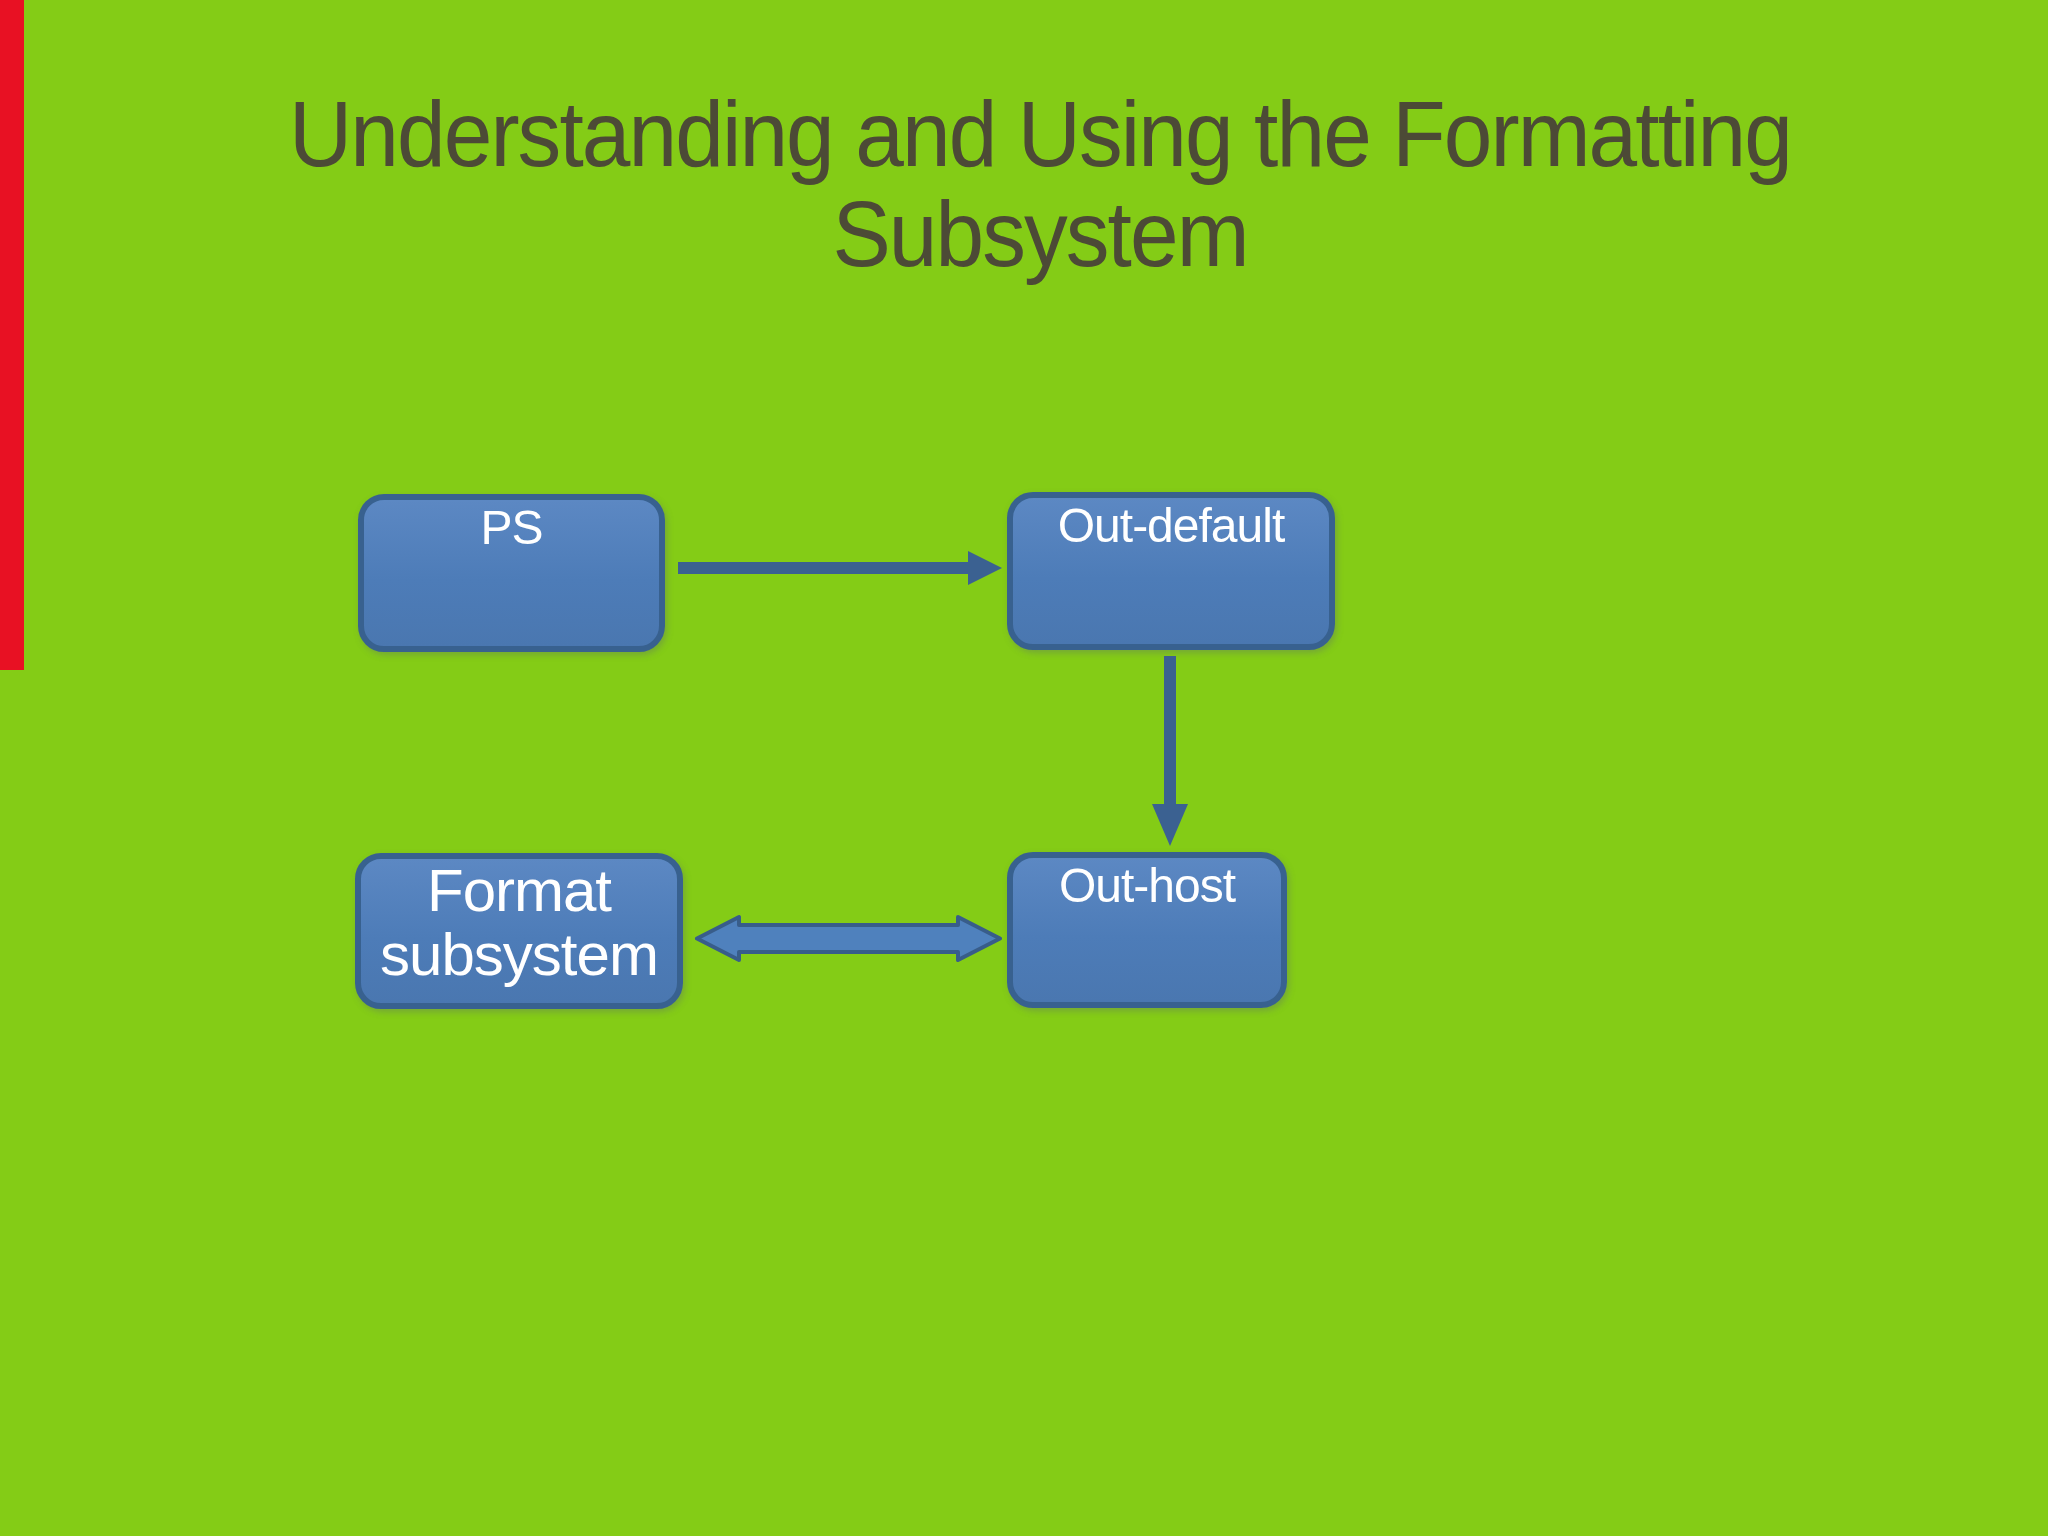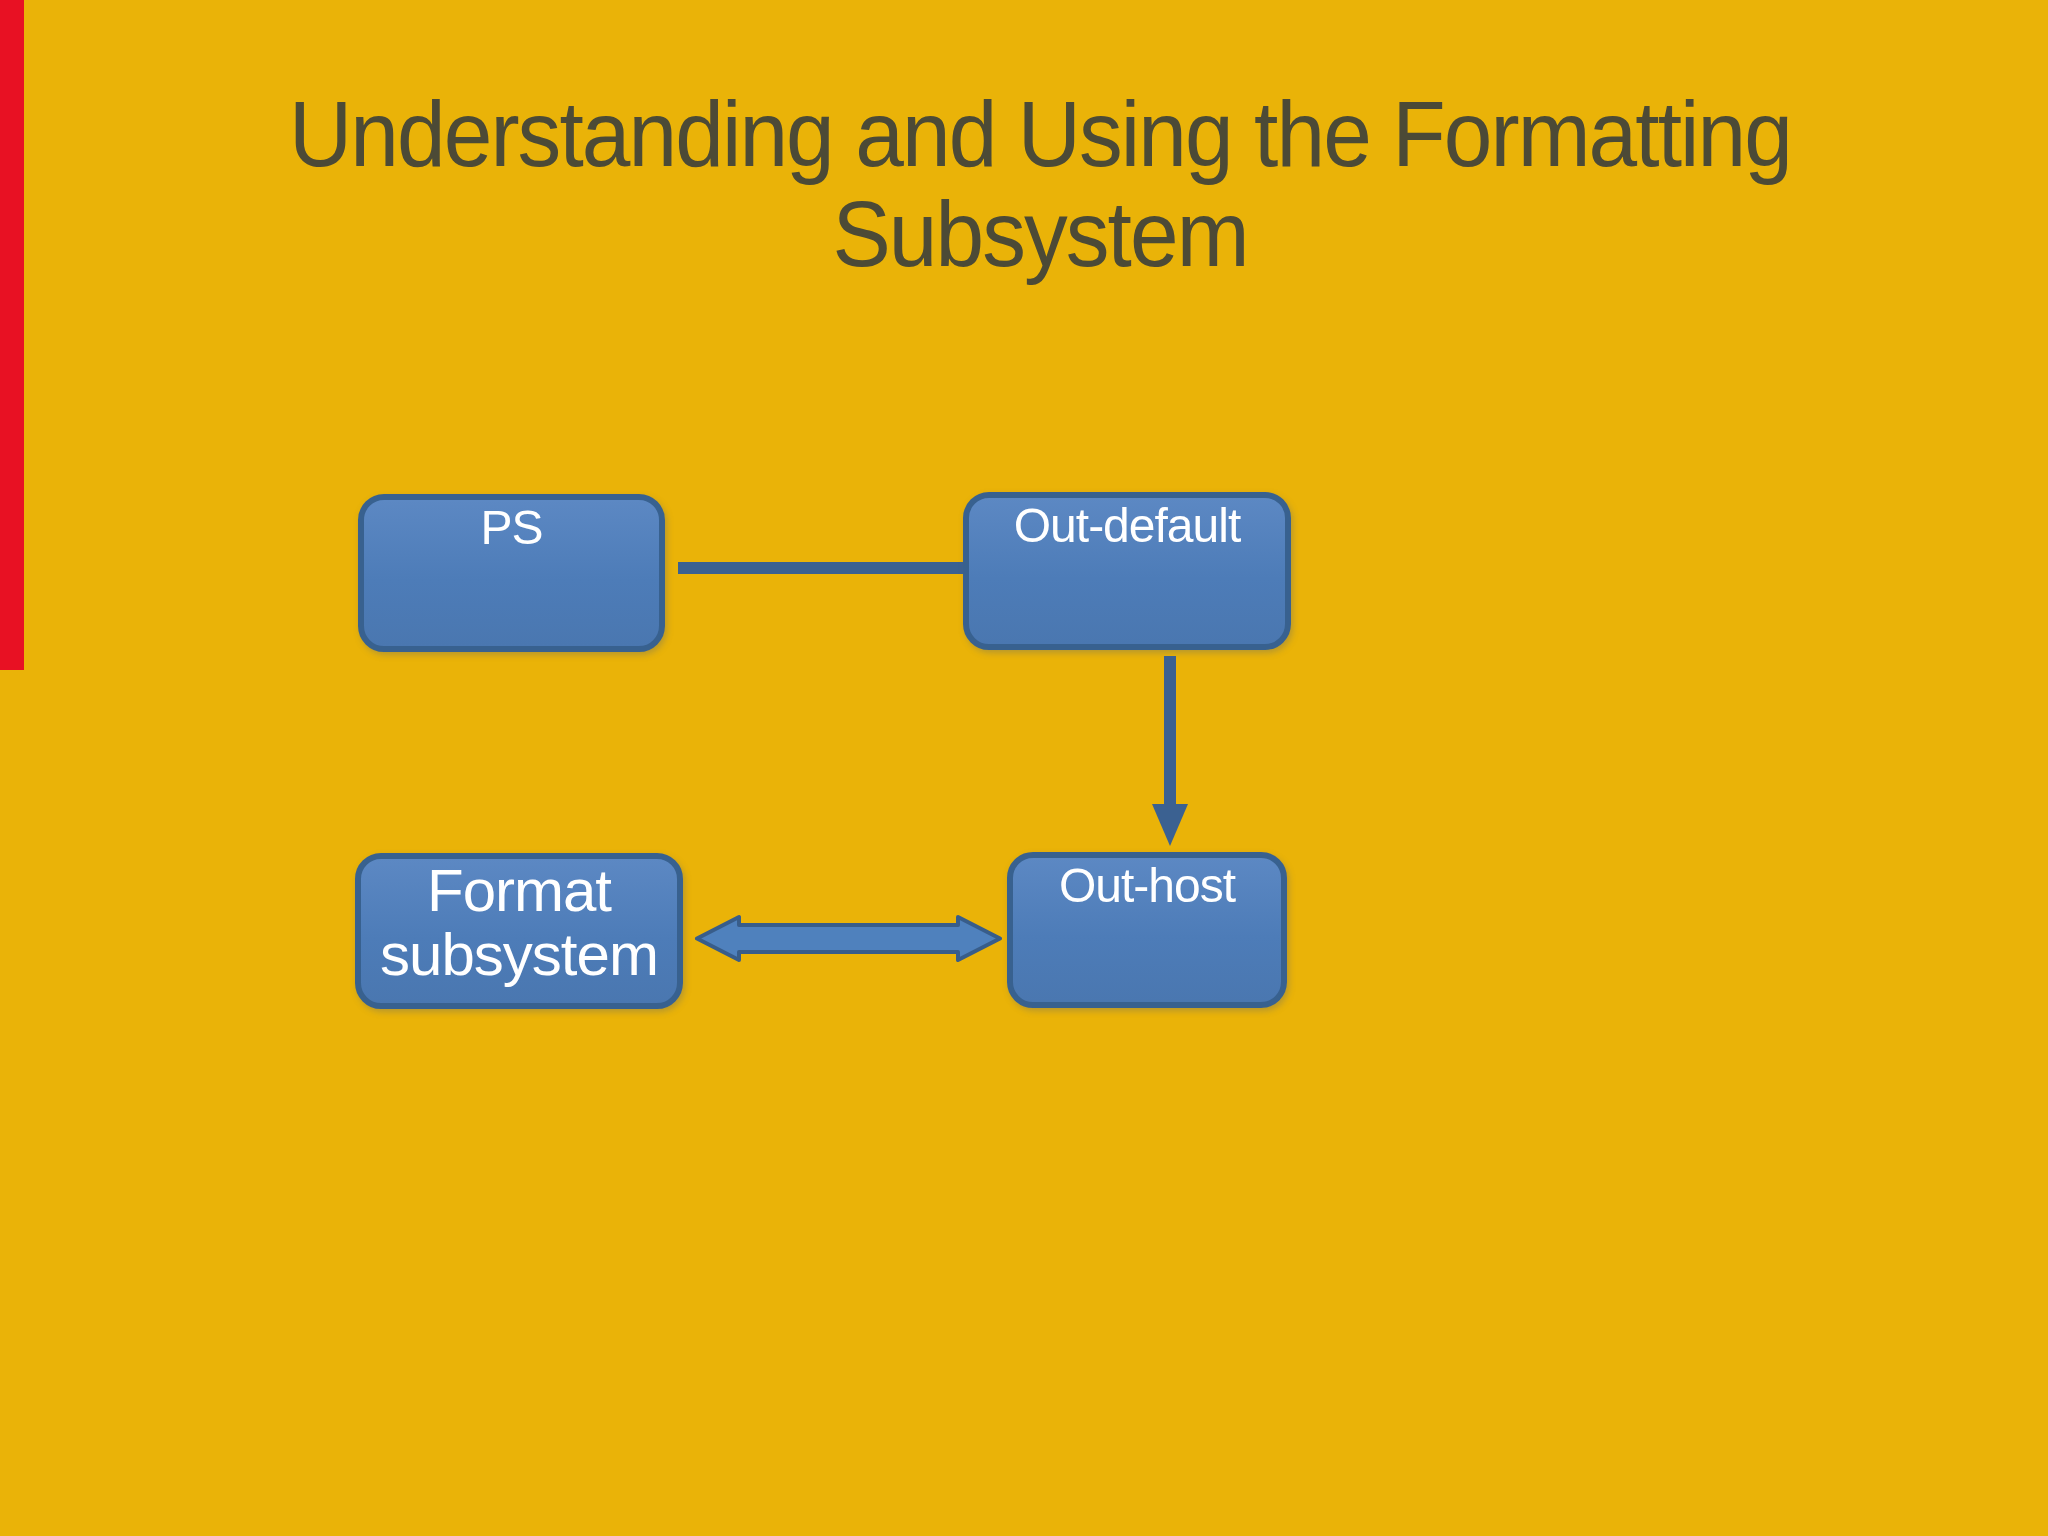--- a/index.html
+++ b/index.html
@@ -4,21 +4,21 @@
 <style>
   html, body {
     margin: 0;
     padding: 0;
     background: #ffffff;
   }
   .slide {
     position: relative;
     width: 2048px;
     height: 1536px;
-    background: #eab308;
+    background: #84cc16;
     overflow: hidden;
     font-family: "Liberation Sans", sans-serif;
   }
 
   
   .red-bar {
     position: absolute;
     left: 0;
     top: 0;
     width: 24px;
@@ -57,21 +57,21 @@
     justify-content: flex-start;
     text-align: center;
     font-size: 48px;
     letter-spacing: -1px;
   }
   .node .line2-label {
     font-size: 60px;
     line-height: 64px;
   }
   #node-ps          { left: 358px;  top: 494px; width: 307px; height: 158px; }
-  #node-out-default { left: 963px; top: 492px; width: 328px; height: 158px; }
+  #node-out-default { left: 1007px; top: 492px; width: 328px; height: 158px; }
   #node-format      { left: 355px;  top: 853px; width: 328px; height: 156px; }
   #node-out-host    { left: 1007px; top: 852px; width: 280px; height: 156px; }
 
   .arrow-layer {
     position: absolute;
     left: 0;
     top: 0;
     pointer-events: none;
   }
 </style>

